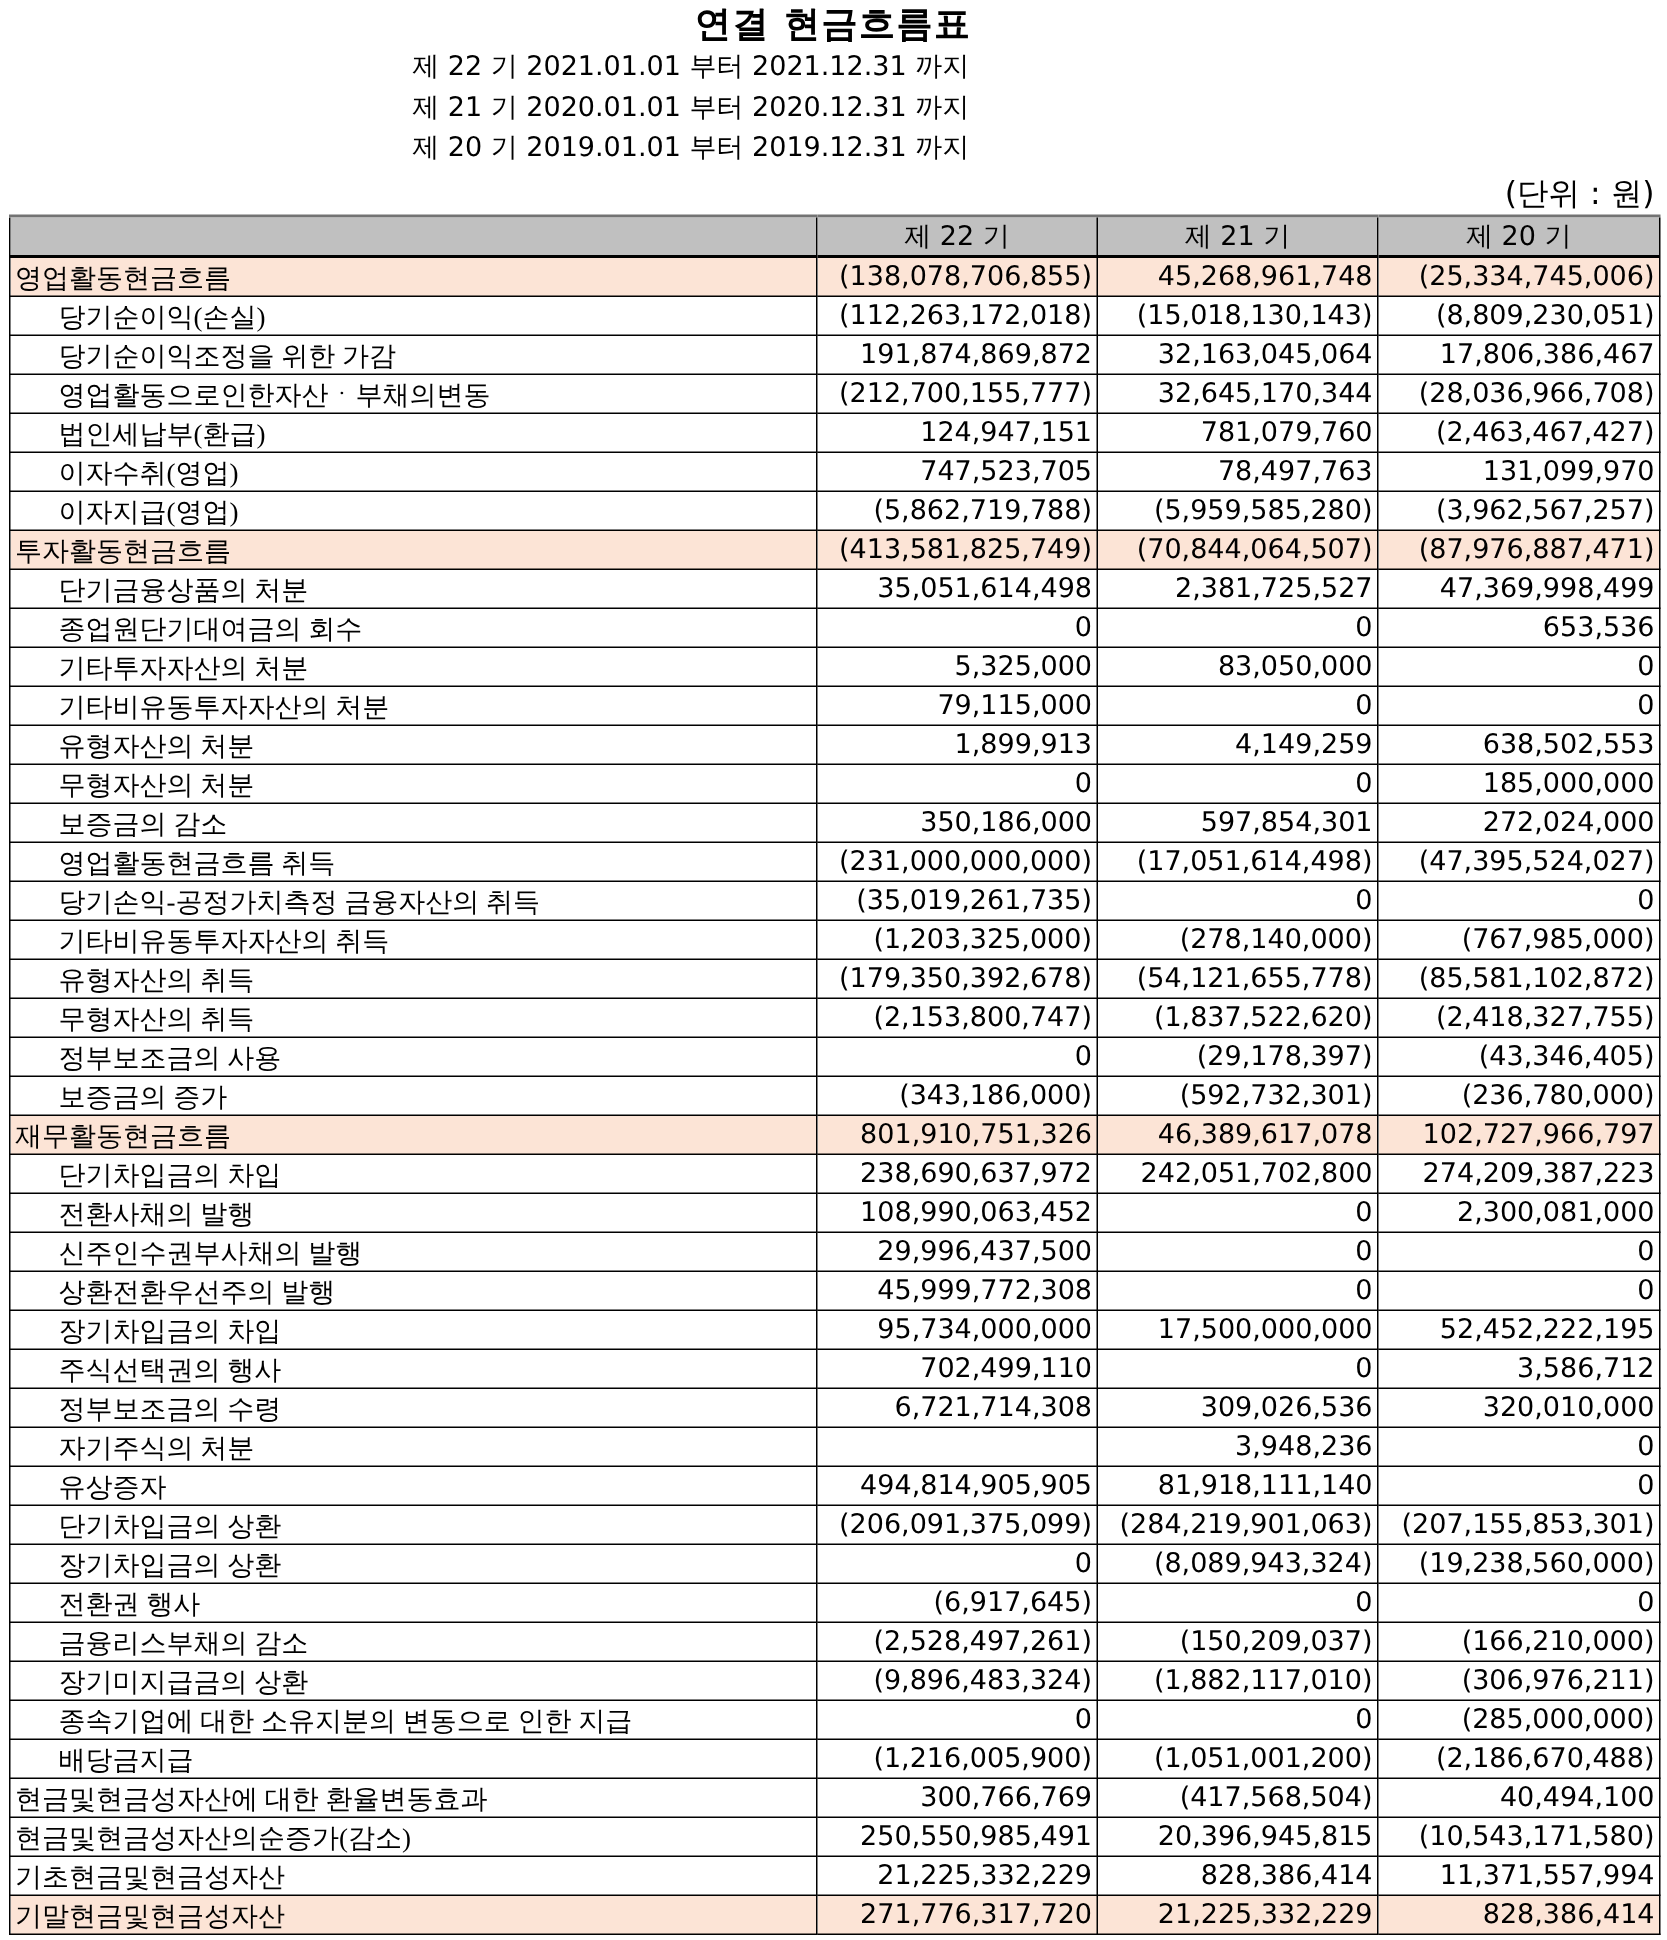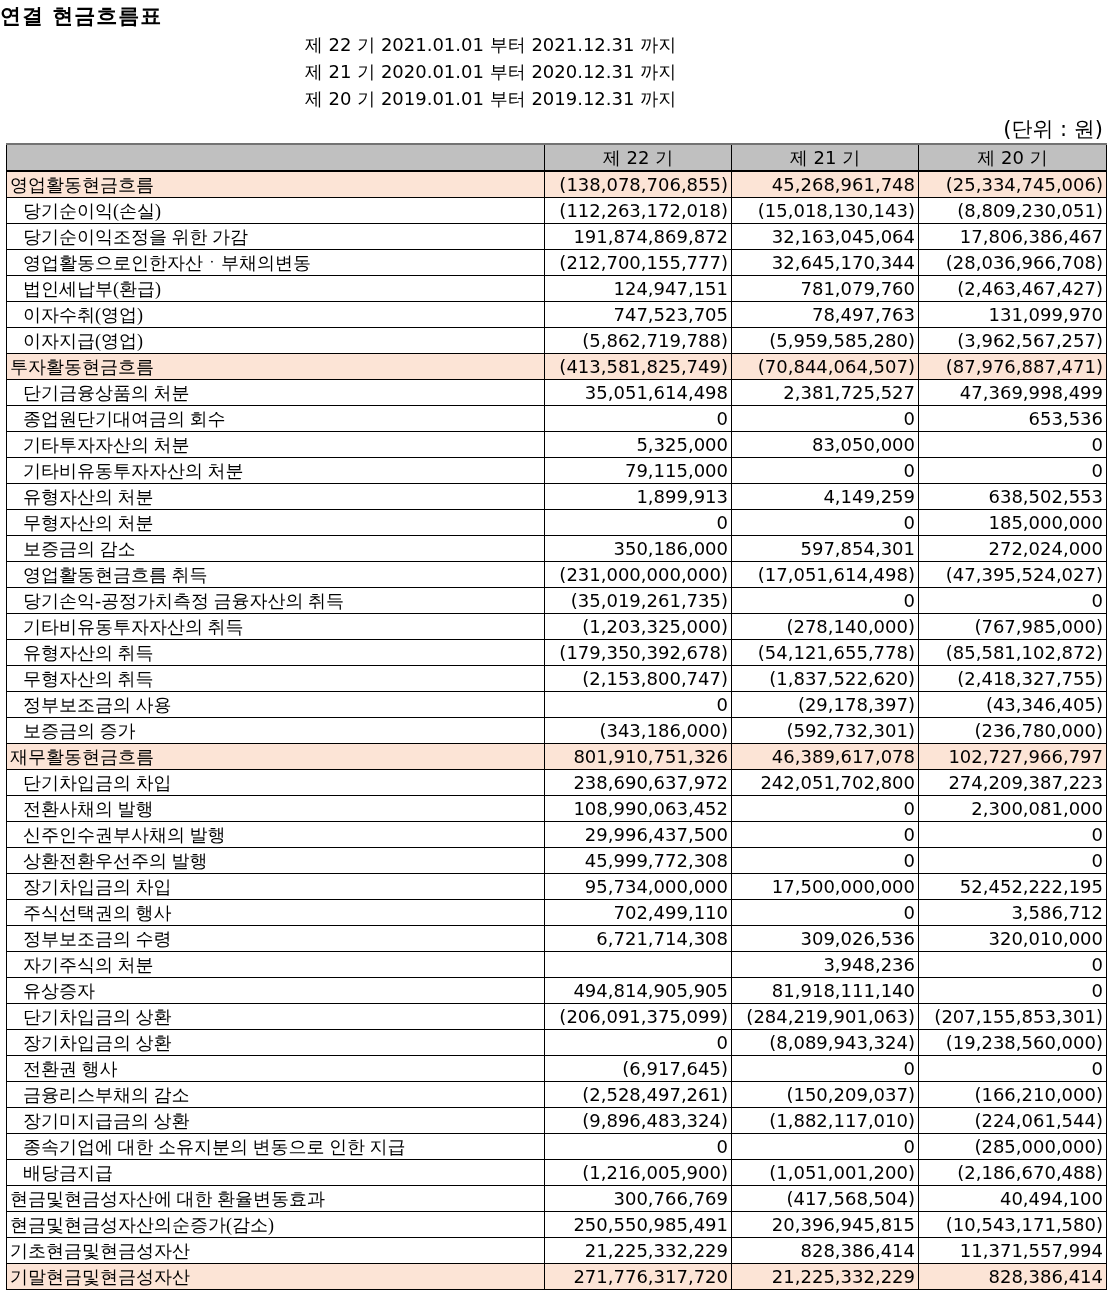--- a/index.html
+++ b/index.html
@@ -2,26 +2,26 @@
 <html><head>
   <meta charset="utf-8">
   <style>
     html, body { margin: 0; padding: 0; background: #ffffff; }
     body {
       width: 1111px; height: 1293px; position: relative; overflow: hidden;
       font-family: "DejaVu Sans", "Liberation Sans", sans-serif;
       color: #000;
     }
     .title {
-      position: absolute; left: 0; top: 2px; width: 1111px; 
-      font-size: 21px; font-weight: bold; line-height: 28px; letter-spacing: 1px;
+      position: absolute; left: 0; top: 2px; width: 1111px; text-align: center;
+      font-size: 24px; font-weight: bold; line-height: 28px; letter-spacing: 1px;
     }
     .period {
       position: absolute; left: 0; width: 921px; text-align: center;
-      font-size: 18px; line-height: 26px; padding-left: 30px;
+      font-size: 18px; line-height: 26px;
     }
     .unit {
       position: absolute; right: 8px; top: 117px; font-size: 21px; line-height: 24px;
     }
     table.cf {
       position: absolute; left: 6px; top: 143px;
       border-collapse: collapse; table-layout: fixed;
       width: 1100px;
       font-size: 18px;
     }
@@ -29,21 +29,21 @@
       border: 1px solid #000;
       height: 25px; line-height: 24px; padding: 0 3px;
       white-space: nowrap; overflow: hidden;
       font-weight: normal;
     }
     table.cf thead th {
       background: #c0c0c0; text-align: center;
       border-bottom: 2px solid #000; border-top: 2px solid #737373;
     }
     td.label { text-align: left; font-family: Liberation Serif, serif; }
-    td.label.indent { padding-left: 16px; }
+    td.label.indent { padding-left: 32px; }
     td.num { text-align: right; }
     tr.section td { background: #fce4d6; }
     col.c0 { width: 538px; }
     col.c1 { width: 187px; }
     col.c2 { width: 187px; }
     col.c3 { width: 188px; }
   </style>
 </head>
 <body>
 
@@ -282,21 +282,21 @@
       <tr>
         <td class="label indent">금융리스부채의 감소</td>
         <td class="num">(2,528,497,261)</td>
         <td class="num">(150,209,037)</td>
         <td class="num">(166,210,000)</td>
       </tr>
       <tr>
         <td class="label indent">장기미지급금의 상환</td>
         <td class="num">(9,896,483,324)</td>
         <td class="num">(1,882,117,010)</td>
-        <td class="num">(224,061,544)</td>
+        <td class="num">(306,976,211)</td>
       </tr>
       <tr>
         <td class="label indent">종속기업에 대한 소유지분의 변동으로 인한 지급</td>
         <td class="num">0</td>
         <td class="num">0</td>
         <td class="num">(285,000,000)</td>
       </tr>
       <tr>
         <td class="label indent">배당금지급</td>
         <td class="num">(1,216,005,900)</td>

